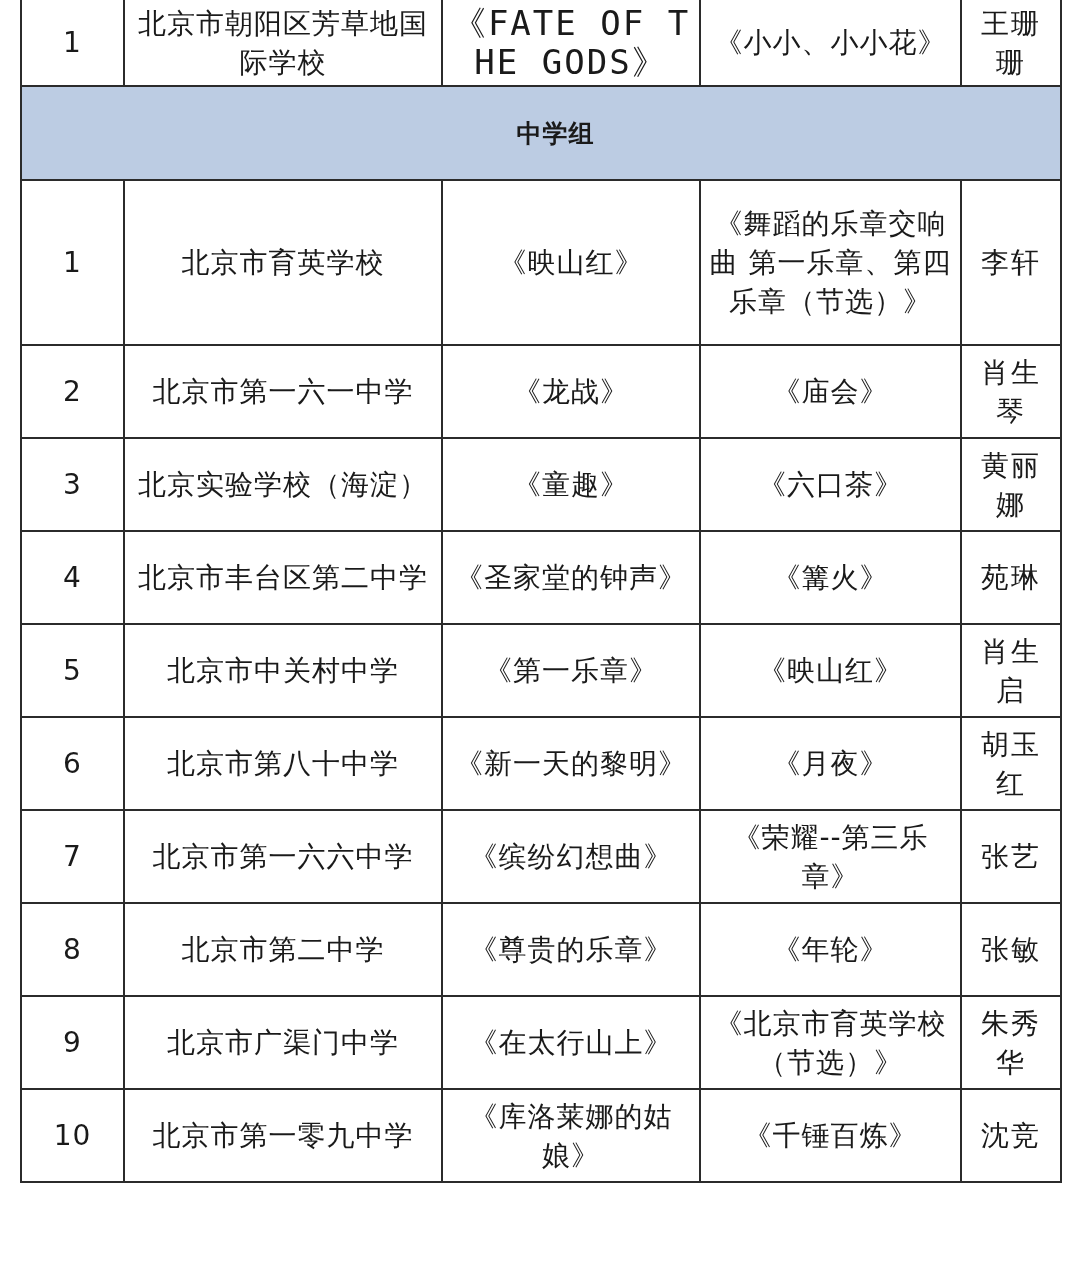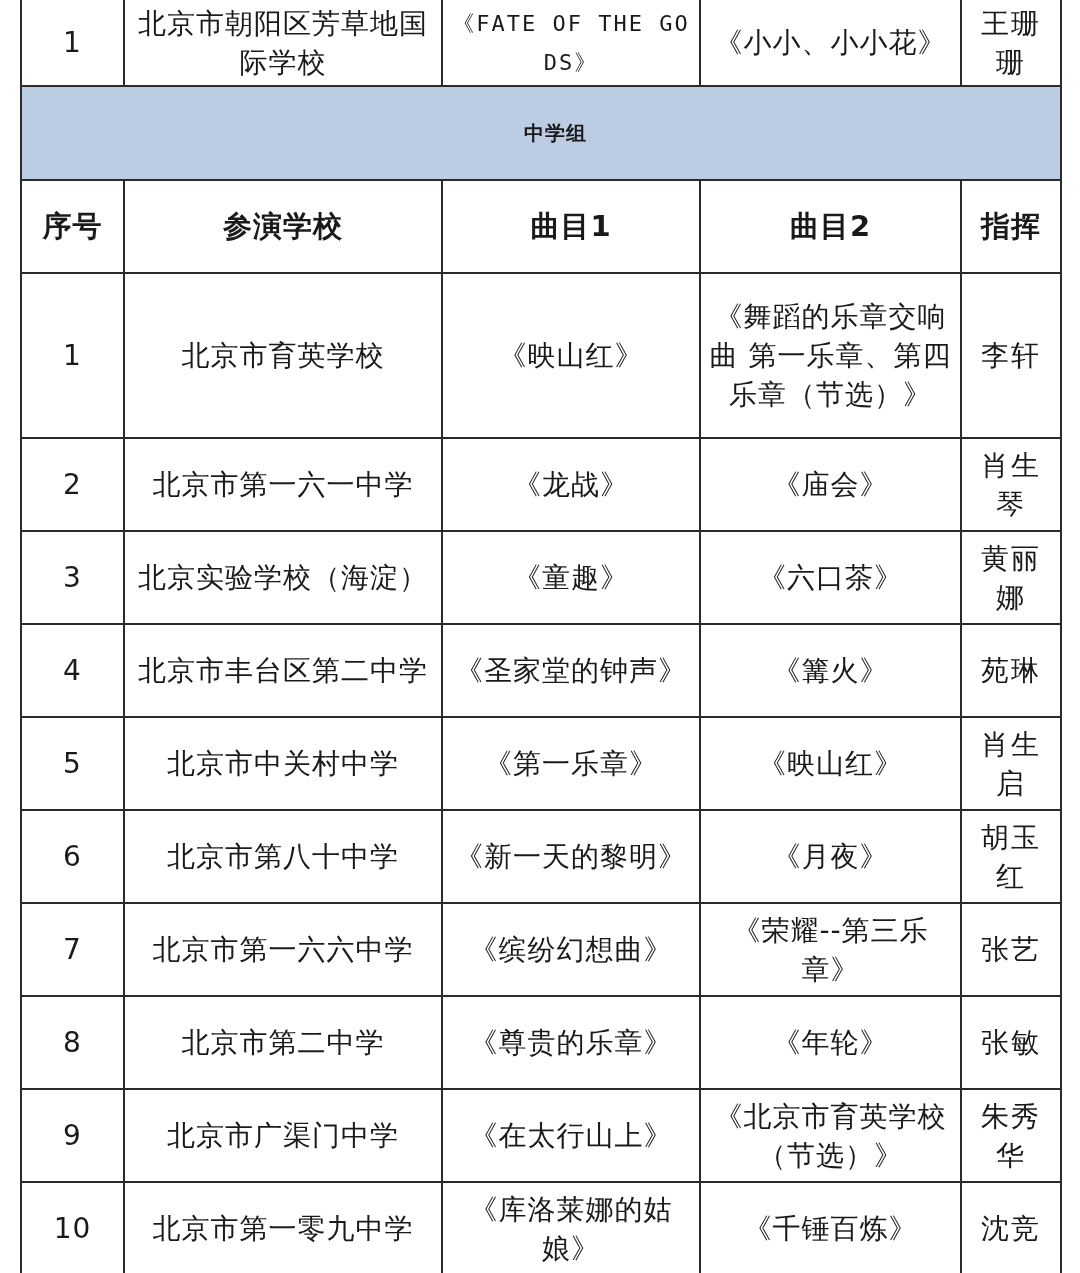--- a/index.html
+++ b/index.html
@@ -9,26 +9,26 @@
   table { border-collapse: collapse; table-layout: fixed; width: 1040px; }
   td { border: 2px solid #2b2b2b; text-align: center; vertical-align: middle;
        font-size: 28px; line-height: 39px; padding: 0 6px; word-break: break-all;
        letter-spacing: 1px; }
   col.c-num { width: 103px; }
   col.c-school { width: 318px; }
   col.c-song1 { width: 258px; }
   col.c-song2 { width: 261px; }
   col.c-cond { width: 100px; }
   tr.r-prev td { height: 85px; }
-  tr.r-group td { height: 92px; background: #bccce3; font-weight: bold; font-size: 20px; padding-left: 35px; }
+  tr.r-group td { height: 92px; background: #bccce3; font-weight: bold; font-size: 25px; padding-left: 35px; }
   tr.r-head td { height: 91px; font-weight: bold; font-size: 29px; }
   tr.r-tall td { height: 163px; }
   tr.r-std td { height: 91px; }
   tr.r-last td { height: 91px; }
-  .mono { font-family: "DejaVu Sans Mono", "Liberation Mono", monospace; font-size: 22px; letter-spacing: 2px; }
+  .mono { font-family: "DejaVu Sans Mono", "Liberation Mono", monospace; font-size: 34px; letter-spacing: 2px; }
   .cond { padding: 0 14px; letter-spacing: 2px; }
 </style>
 </head>
 <body>
 
 <div class="sheet">
   <table>
     <colgroup>
       <col class="c-num">
         <col class="c-school">
@@ -39,27 +39,20 @@
     <tbody>
       <tr class="r-prev">
         <td>1</td>
         <td>北京市朝阳区芳草地国际学校</td>
         <td class="mono">《FATE OF THE GODS》</td>
         <td>《小小、小小花》</td>
         <td class="cond">王珊珊</td>
       </tr>
       <tr class="r-group">
         <td colspan="5">中学组</td>
-      </tr>
-      <tr class="r-head">
-        <td>序号</td>
-        <td>参演学校</td>
-        <td>曲目1</td>
-        <td>曲目2</td>
-        <td>指挥</td>
       </tr>
       <tr class="r-tall">
         <td>1</td>
         <td>北京市育英学校</td>
         <td>《映山红》</td>
         <td>《舞蹈的乐章交响曲 第一乐章、第四乐章（节选）》</td>
         <td class="cond">李轩</td>
       </tr>
       <tr class="r-std">
         <td>2</td>

